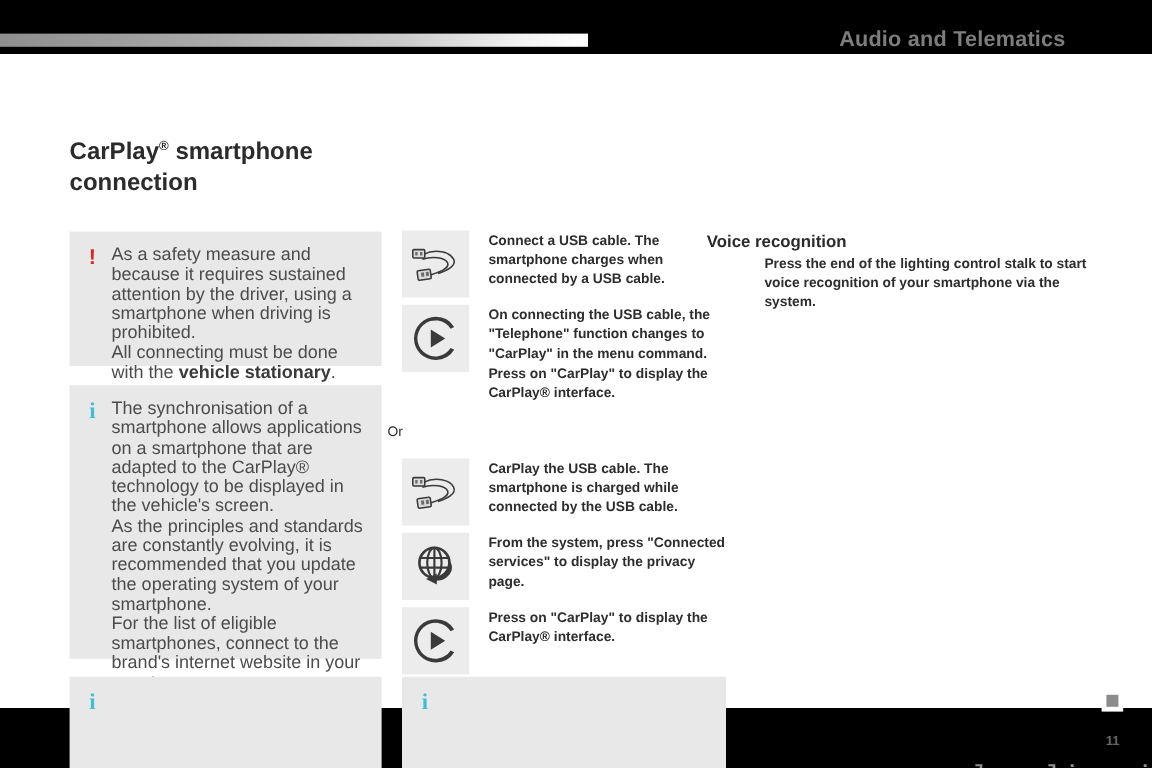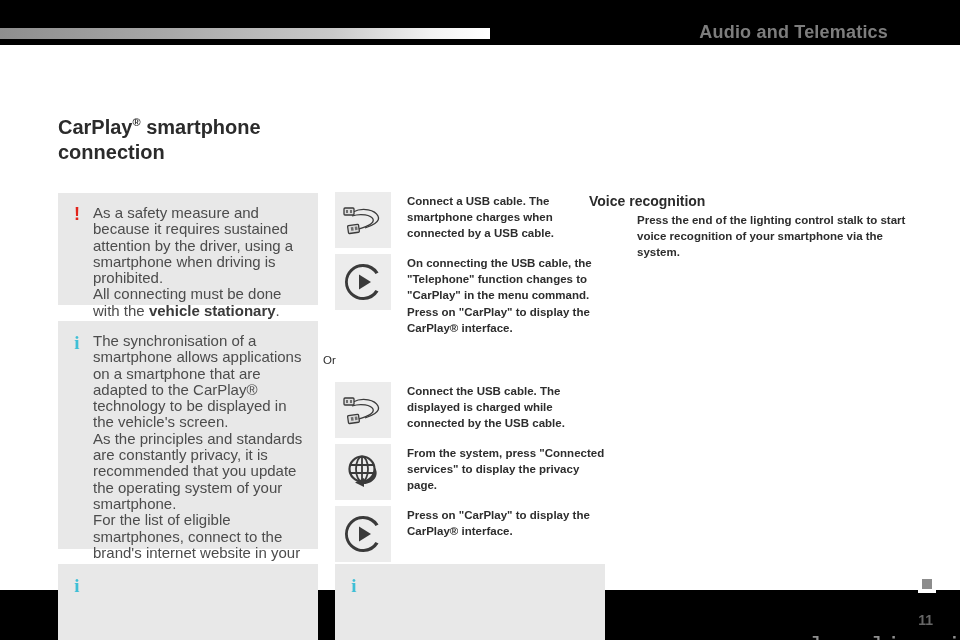--- a/index.html
+++ b/index.html
@@ -168,21 +168,21 @@
     font-size: 25px;
     color: #8f8f8f;
     letter-spacing: .2px;
     font-family: Liberation Mono, monospace;
     margin-top: 38px;
   }
   .page-number {
     position: absolute;
     right: 27px;
     top: 612px;
-    font-size: 14px;
+    font-size: 11px;
     font-weight: bold;
     color: #666;
     z-index: 3;
   }
   .brand-mark {
     position: absolute;
     right: 24px;
     top: 575px;
     width: 18px;
     height: 18px;
@@ -215,21 +215,21 @@
     <div class="callout-text">
       <span>As a safety measure and because it requires sustained attention by the driver, using a smartphone when driving is prohibited.</span><br>
       <span>All connecting must be done with the </span><b>vehicle stationary</b><span>.</span>
     </div>
   </div>
 
   <div class="callout" id="box-sync">
     <div class="callout-mark mark-info">i</div>
     <div class="callout-text">
       <span>The synchronisation of a smartphone allows applications on a smartphone that are adapted to the CarPlay® technology to be displayed in the vehicle's screen.</span><br>
-      <span>As the principles and standards are constantly privacy, it is recommended that you update the operating system of your smartphone.</span><br>
+      <span>As the principles and standards are constantly evolving, it is recommended that you update the operating system of your smartphone.</span><br>
       <span>For the list of eligible smartphones, connect to the brand's internet website in your country.</span>
     </div>
   </div>
 
   <div class="callout" id="box-apps">
     <div class="callout-mark mark-info">i</div>
   </div>
 
   <div class="step" id="step-1">
     <div class="step-icon">
@@ -261,21 +261,21 @@
     <div class="step-icon">
       <svg width="44" height="34" viewBox="0 0 44 34" fill="none" stroke="#3a3a3a" stroke-width="1.3">
         <path d="M12 9 C22 4, 34 7, 37 13 C40 19, 30 23, 24 25" fill="none"></path>
         <path d="M11 13 C20 10, 30 12, 32 16 C34 21, 24 24, 18 26" fill="none"></path>
         <rect x="3" y="5" width="10" height="7" rx="1" fill="#dcdcdc"></rect>
         <path d="M5 7 h2 v3 h-2z M9 7 h2 v3 h-2z" fill="#6e6e6e" stroke="none"></path>
         <rect x="7" y="22" width="11" height="8" rx="1" fill="#dcdcdc" transform="rotate(-8 12 26)"></rect>
         <path d="M10 24 h2.5 v3.5 h-2.5z M14 24 h2.5 v3.5 h-2.5z" fill="#6e6e6e" stroke="none" transform="rotate(-8 12 26)"></path>
       </svg>
     </div>
-    <div class="step-text">Connect the USB cable. The displayed is charged while connected by the USB cable.</div>
+    <div class="step-text">CarPlay the USB cable. The smartphone is charged while connected by the USB cable.</div>
   </div>
 
   <div class="step" id="step-4">
     <div class="step-icon">
       <svg width="42" height="42" viewBox="0 0 42 42">
         <circle cx="20" cy="18" r="12.5" fill="none" stroke="#3a3a3a" stroke-width="2.2"></circle>
         <ellipse cx="20" cy="18" rx="6" ry="12.5" fill="none" stroke="#3a3a3a" stroke-width="1.8"></ellipse>
         <path d="M7.8 14 H32.2 M7.8 22 H32.2 M20 5.5 V30.5" stroke="#3a3a3a" stroke-width="1.8"></path>
         <path d="M33 17 C38 24, 31 33, 22 33 L22 36 L13 31.5 L22 27 L22 30 C28 30 33 24 33 17 Z" fill="#3a3a3a"></path>
       </svg>

